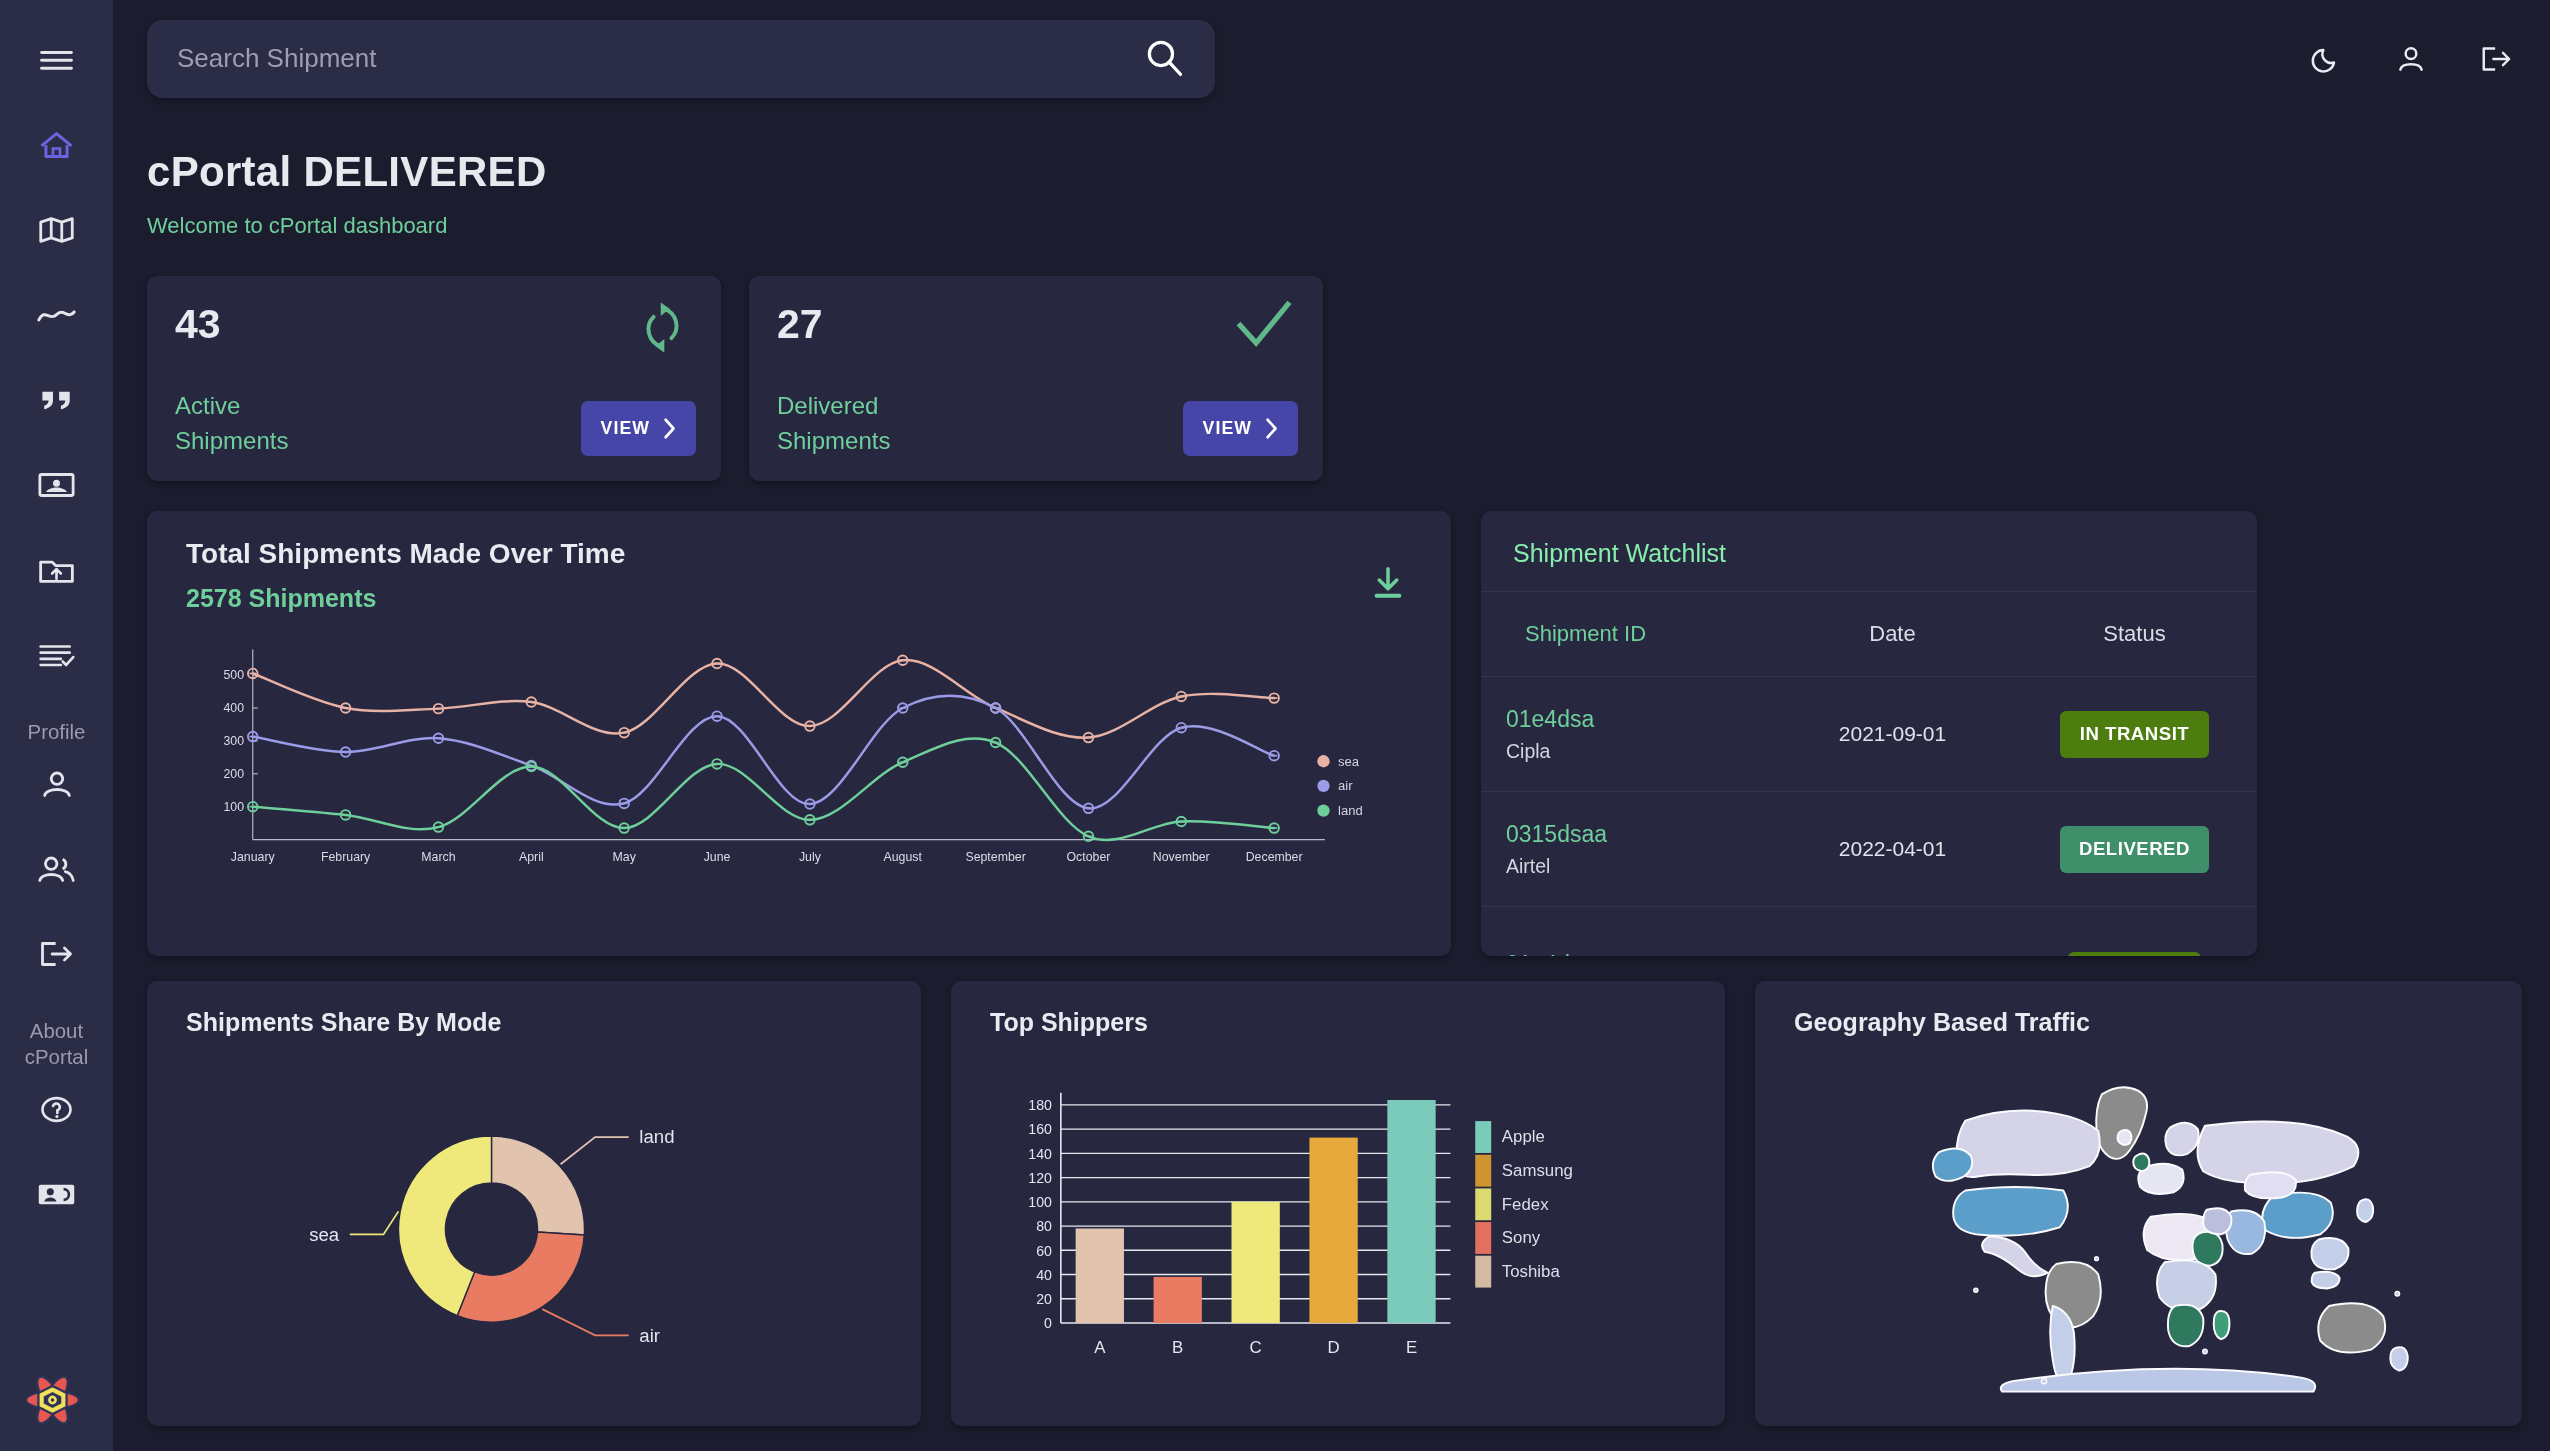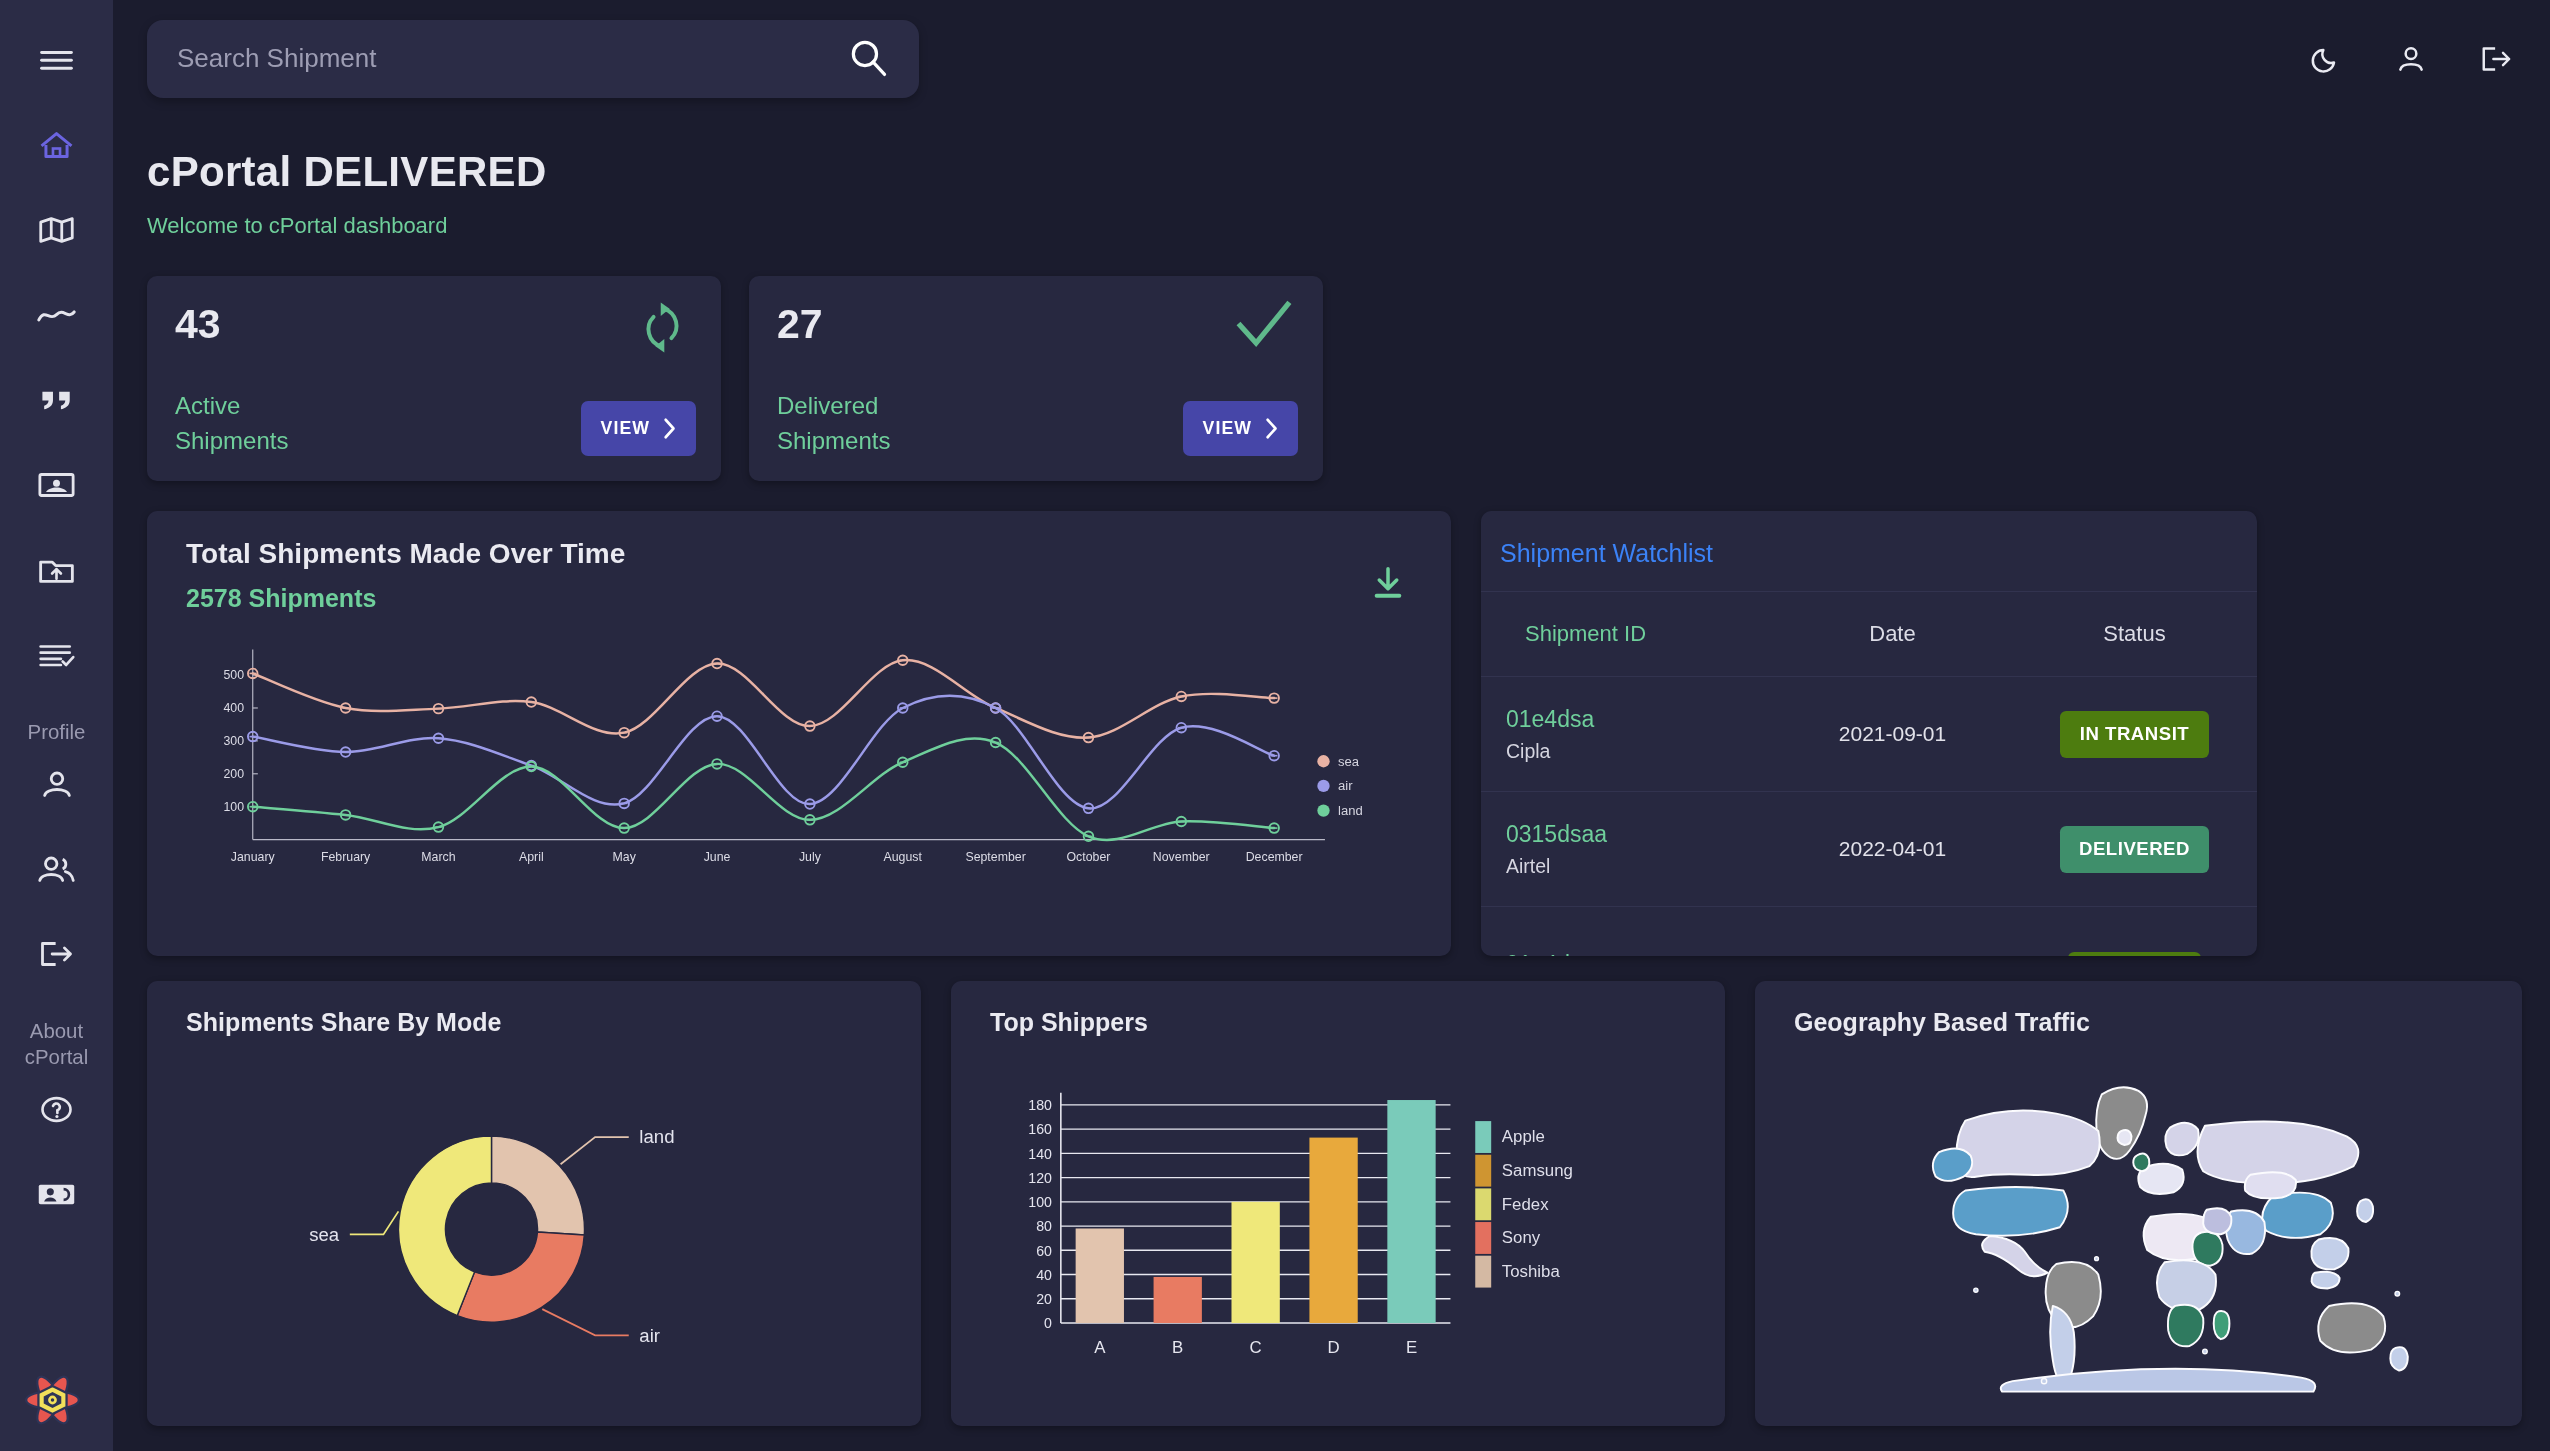--- a/index.html
+++ b/index.html
@@ -33,21 +33,21 @@
 
   
   .main {
     flex: 1; height: 1451px; position: relative;
     background: #1b1c2e; padding: 0 34px;
   }
 
   
   .topbar { display: flex; align-items: center; padding-top: 19.5px; }
   .search-wrap {
-    width: 772px; height: 78px; background: #2b2c46;
+    width: 1068px; height: 78px; background: #2b2c46;
     border-radius: 16px; display: flex; align-items: center;
     padding: 0 30px; box-shadow: 0 3.5px 8.9px rgba(0,0,0,.25);
   }
   .search-input {
     flex: 1; background: transparent; border: none; outline: none;
     color: #d7d7e2; font-size: 26px;
     font-family: "Liberation Sans", sans-serif;
   }
   .search-input::placeholder { color: #9d9db3; }
   .topbar-right {
@@ -92,21 +92,21 @@
   .card-title { color: #eaeaf1; font-size: 28px; font-weight: bold; }
   .line-sub { color: #6fcf9b; font-size: 25px; font-weight: bold; margin-top: 14px; }
   .dl-icon { position: absolute; right: 46px; top: 55px; cursor: pointer; }
 
   
   .watch-card {
     width: 776px; height: 445px; background: #272840;
     border-radius: 10.6px; overflow: hidden; position: relative;
     box-shadow: 0 2.7px 7px rgba(0,0,0,.3);
   }
-  .watch-head { padding: 28px 25px 23px 19px; color: #3b82f6;
+  .watch-head { padding: 28px 25px 23px 32px; color: #86efac;
     font-size: 25px; border-bottom: 1.8px solid #32334f; }
   .watch-cols {
     display: flex; align-items: center; height: 85px;
     border-bottom: 1.8px solid #32334f; font-size: 22px;
   }
   .wc-id { width: 292px; padding-left: 44px; color: #6fcf9b; }
   .wc-date { width: 239px; text-align: center; color: #dcdce6; }
   .wc-status { flex: 1; text-align: center; color: #dcdce6; }
   .watch-row {
     display: flex; align-items: center; height: 115px;

